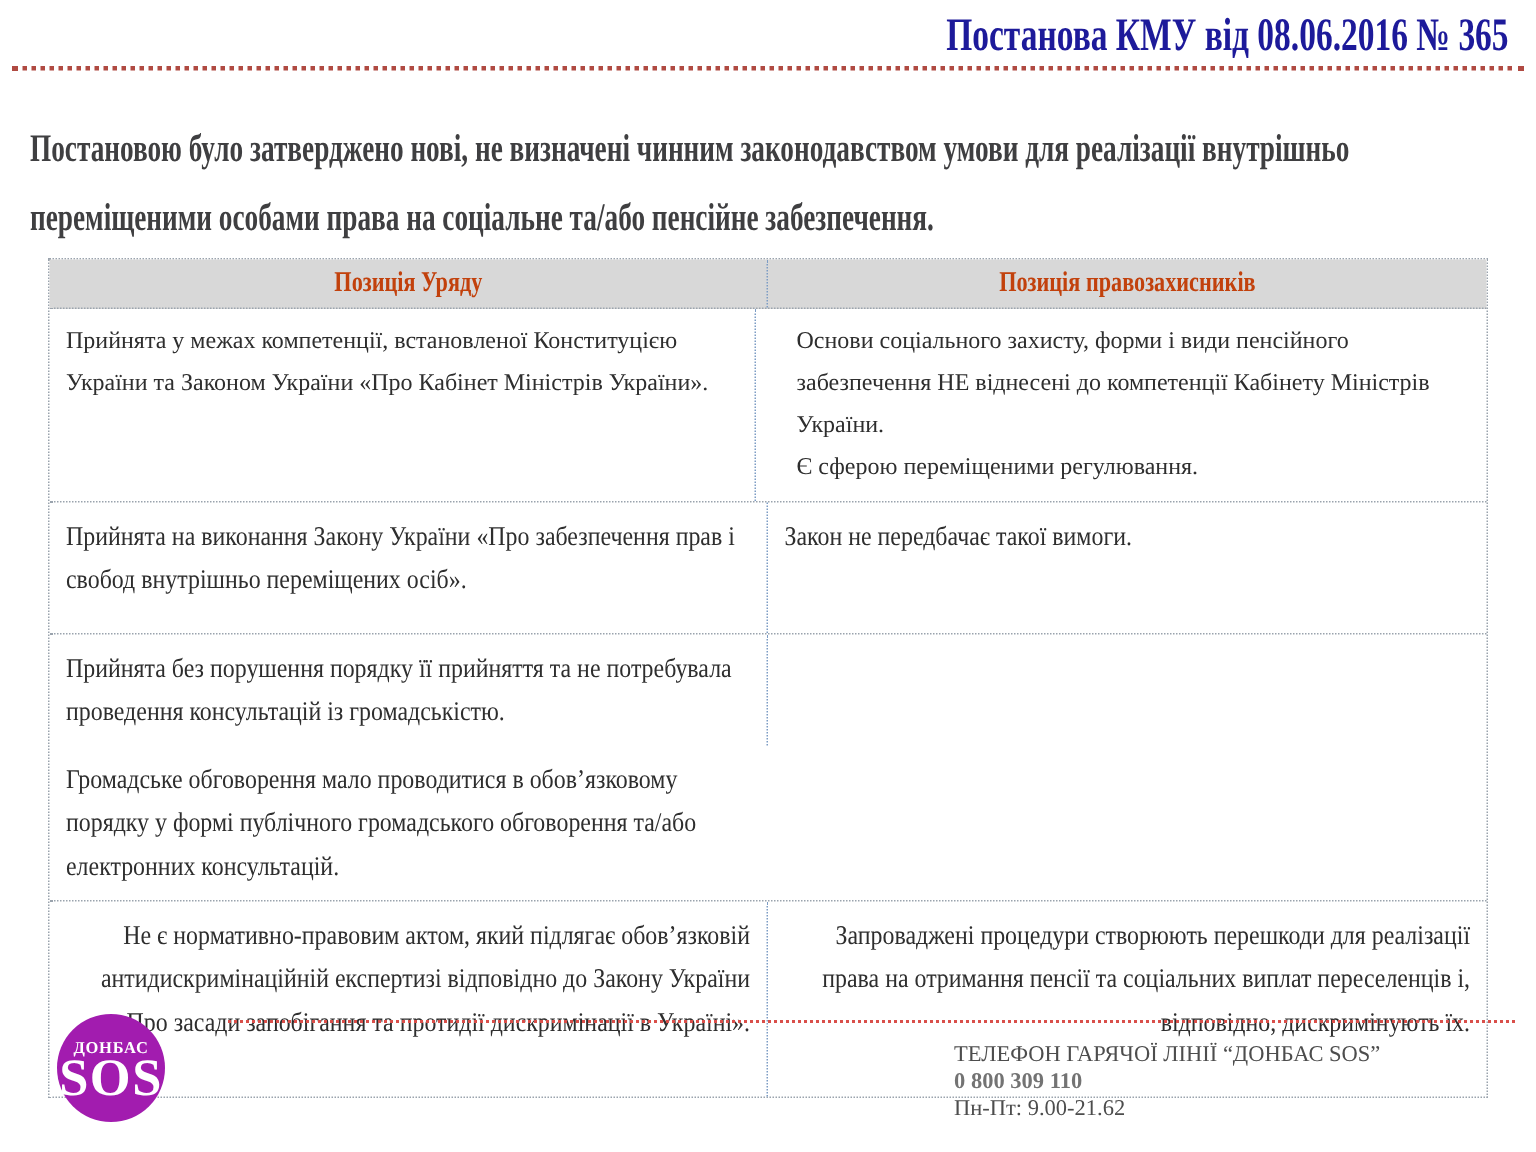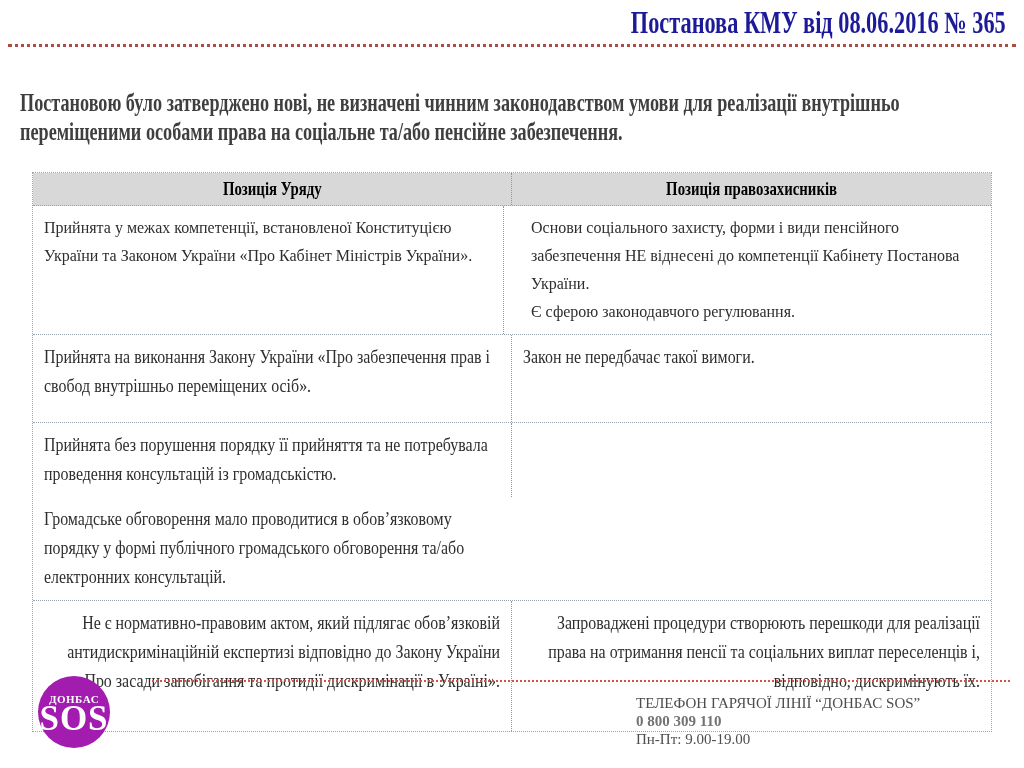--- a/index.html
+++ b/index.html
@@ -15,42 +15,42 @@
   }
   .squeeze-r { display:inline-block; transform:scaleX(0.72); transform-origin:100% 50%; white-space:nowrap; }
 
   .rule-top {
     position:absolute; left:8px; right:8px; top:44px; height:0;
     border-top:3px dotted #b04a42;
   }
 
   
   .intro {
-    position:absolute; left:20px; top:88px; width:992px;
-    font-weight:bold; font-size:26px; line-height:29px; color:#3f3f41;
+    position:absolute; left:20px; top:76px; width:992px;
+    font-weight:bold; font-size:26px; line-height:46px; color:#3f3f41;
     overflow:visible;
   }
   .squeeze-block { width:143%; transform:scaleX(0.699); transform-origin:0 0; }
 
   
   .cmp-table {
     position:absolute; left:32px; top:172px; width:960px;
     border:1px dotted #9aa3ad; box-sizing:border-box;
   }
   .trow { display:flex; border-bottom:1px dotted #9aa3ad; }
   .trow:last-child { border-bottom:none; }
   .cell {
     width:50%; box-sizing:border-box; padding:8px 11px;
     font-size:16px; line-height:28px; color:#2e2e2e; overflow:hidden;
   }
   .cell.gov { border-right:1px dotted #7c9cc4; }
   .thead { background:#d8d8d8; }
   .thead .cell {
     padding:4px 10px; text-align:center; font-weight:bold;
-    color:#000000; font-size:19px; line-height:24px;
+    color:#c2410c; font-size:19px; line-height:24px;
   }
   .squeeze-h { display:inline-block; transform:scaleX(0.78); white-space:nowrap; }
   .r1 { min-height:110px;gap:16px; } .r2 { min-height:87px; }
   .r3 { min-height:107px;flex-direction:column; } .r4 { min-height:130px;text-align:right; }
   .cellpad p { margin:0; }
   .narrow .cellpad {
     width:113%; transform:scaleX(0.885); transform-origin:0 0;
     font-size:18px; line-height:29px;
   }
 
@@ -102,22 +102,22 @@
     </div>
 
     <div class="trow r1">
       <div class="cell gov">
         <div class="cellpad">
             <p>Прийнята у межах компетенції, встановленої Конституцією України та Законом України «Про Кабінет Міністрів України».</p>
           </div>
       </div>
       <div class="cell">
         <div class="cellpad">
-          <p>Основи соціального захисту, форми і види пенсійного забезпечення НЕ віднесені до компетенції Кабінету Постанова України.</p>
-          <p>Є сферою законодавчого регулювання.</p>
+          <p>Основи соціального захисту, форми і види пенсійного забезпечення НЕ віднесені до компетенції Кабінету Міністрів України.</p>
+          <p>Є сферою переміщеними регулювання.</p>
         </div>
       </div>
     </div>
 
     <div class="trow r2 narrow">
       <div class="cell gov">
         <div class="cellpad">
             <p>Прийнята на виконання Закону України «Про забезпечення прав і свобод внутрішньо переміщених осіб».</p>
           </div>
       </div>
@@ -159,16 +159,16 @@
   <div class="logo">
     <span class="l1">ДОНБАС</span>
     <span class="l2">SOS</span>
   </div>
 
   <div class="rule-footer"></div>
 
   <div class="contact">
     <div>ТЕЛЕФОН ГАРЯЧОЇ ЛІНІЇ “ДОНБАС SOS”</div>
     <div class="phone">0 800 309 110</div>
-    <div>Пн-Пт: 9.00-19.00</div>
+    <div>Пн-Пт: 9.00-21.62</div>
   </div>
 
 </div>
 
 </body></html>

